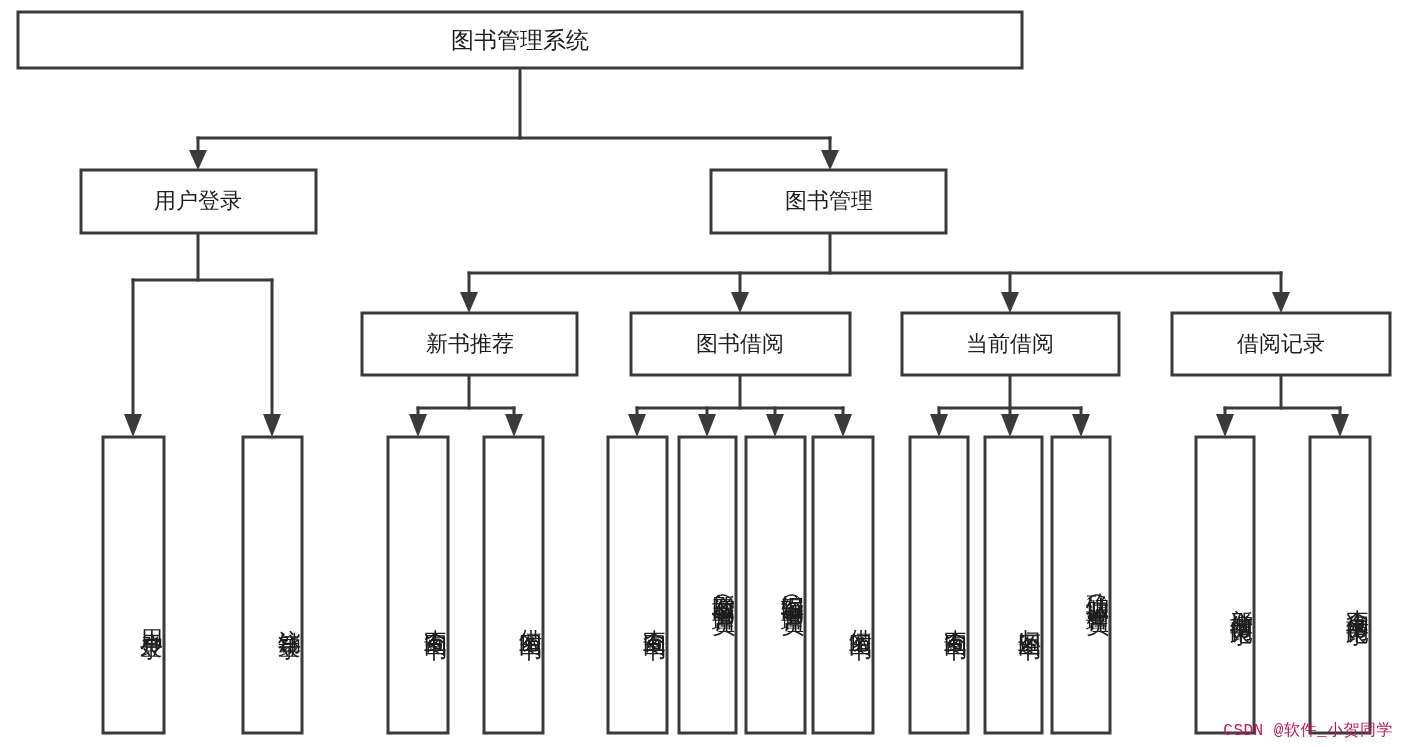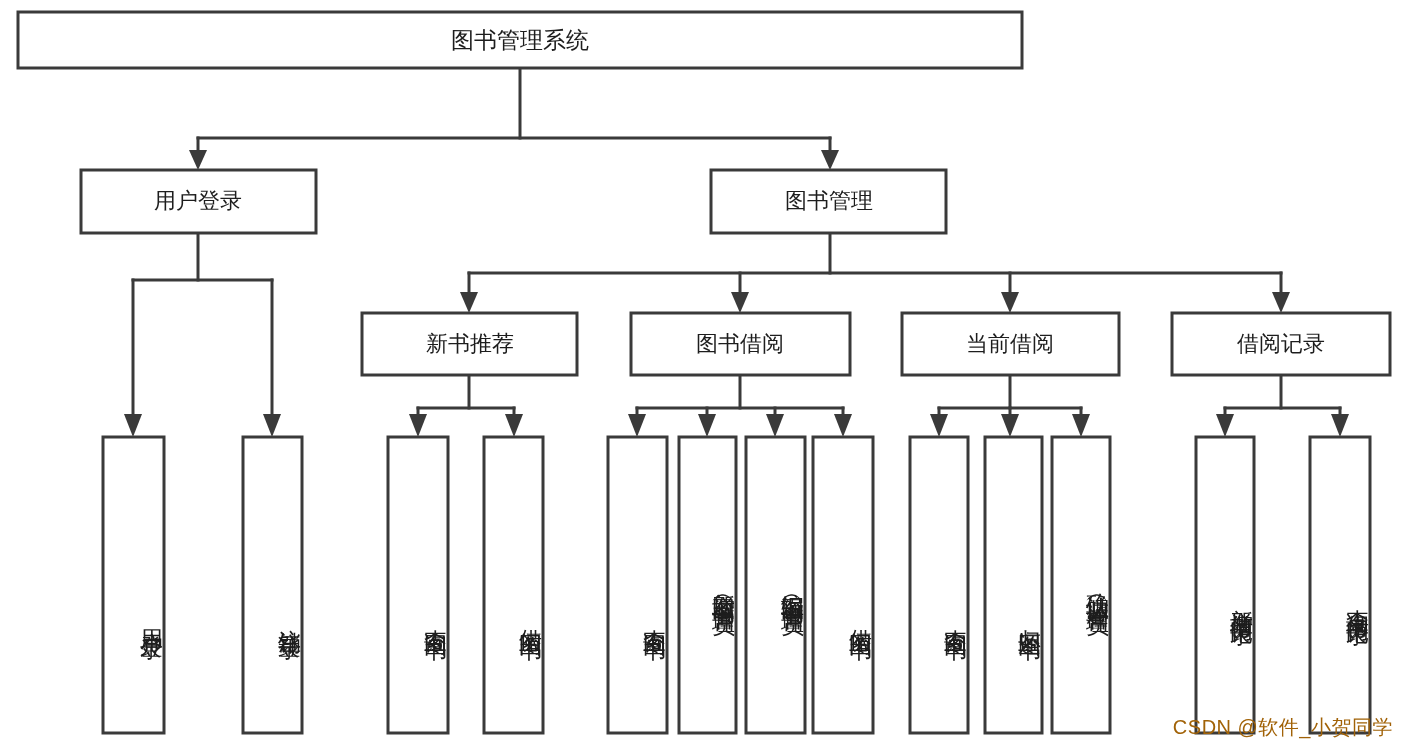--- a/index.html
+++ b/index.html
@@ -58,23 +58,23 @@
     display: flex;
     align-items: flex-start;
     justify-content: center;
     white-space: nowrap;
     pointer-events: none;
   }
   .watermark {
     position: absolute;
     right: 12px;
     bottom: 6px;
-    font-family: Liberation Sans, sans-serif;
-    font-size: 20px;
-    color: #a16207;
+    font-family: Liberation Mono, monospace;
+    font-size: 16px;
+    color: #be185d;
     letter-spacing: 0.5px;
     white-space: nowrap;
   }
 </style>
 </head>
 <body>
 
 <svg id="diagram" viewBox="0 0 1405 747" xmlns="http://www.w3.org/2000/svg">
 
   <g>

